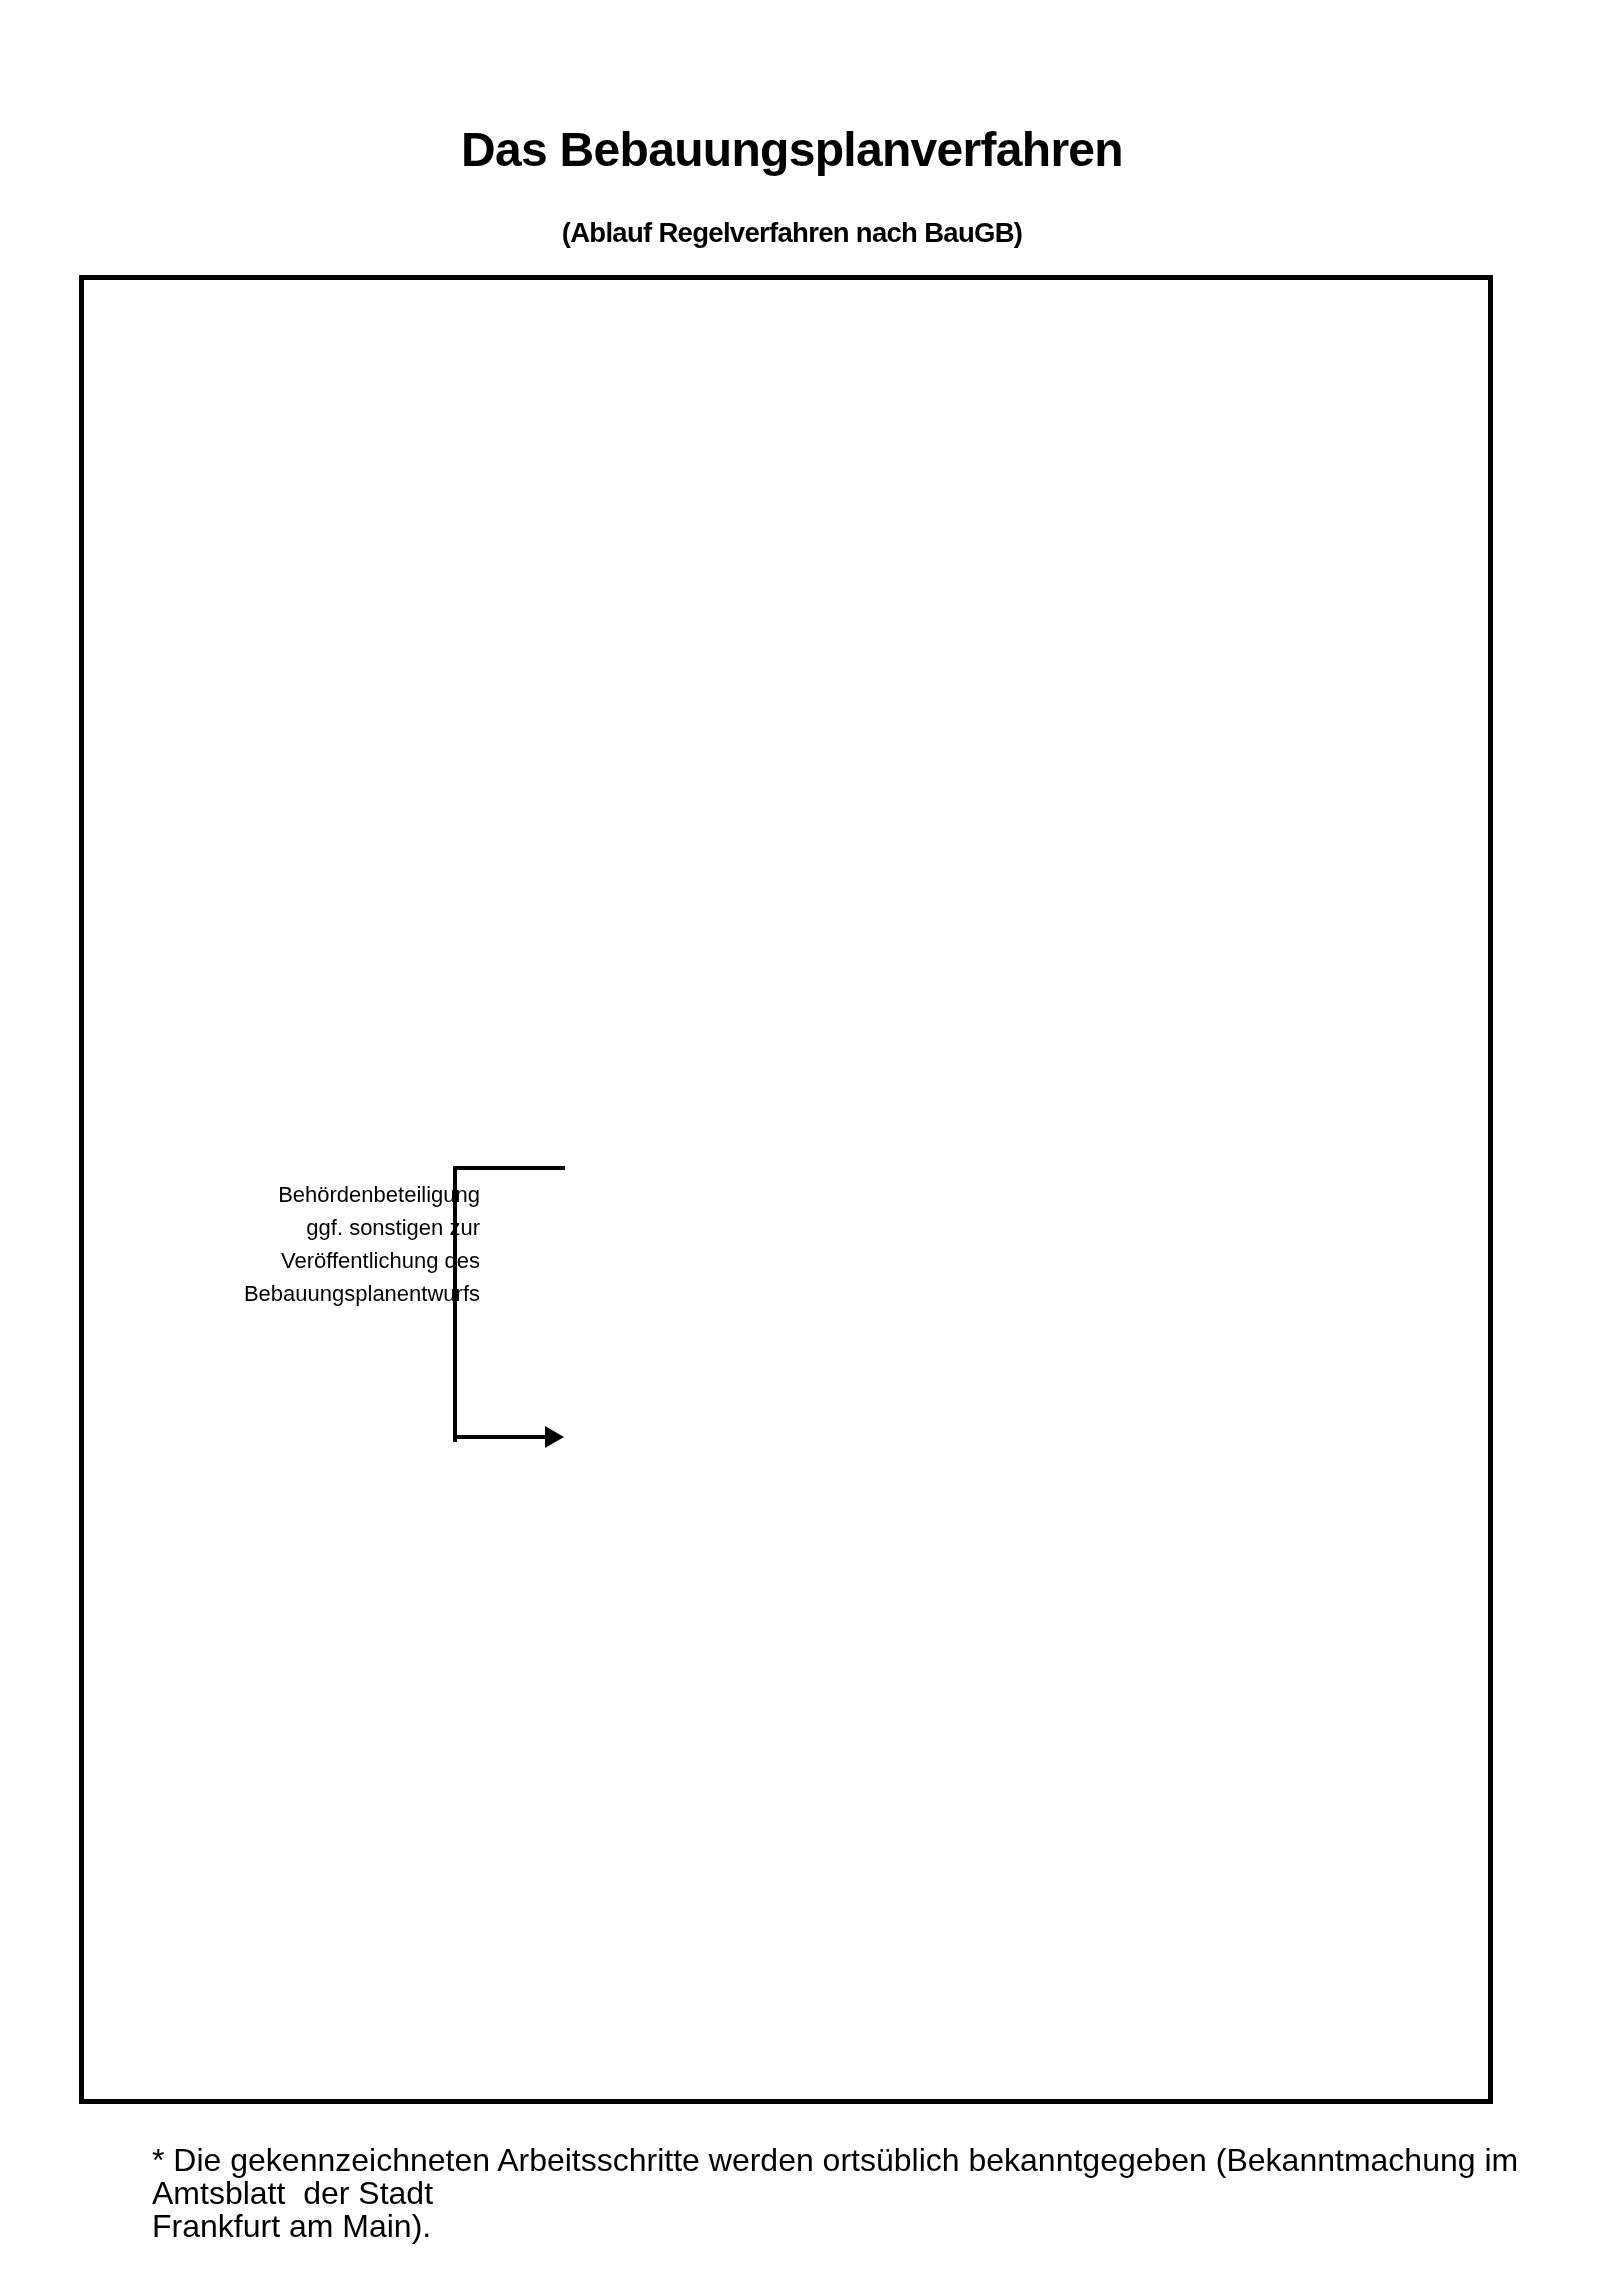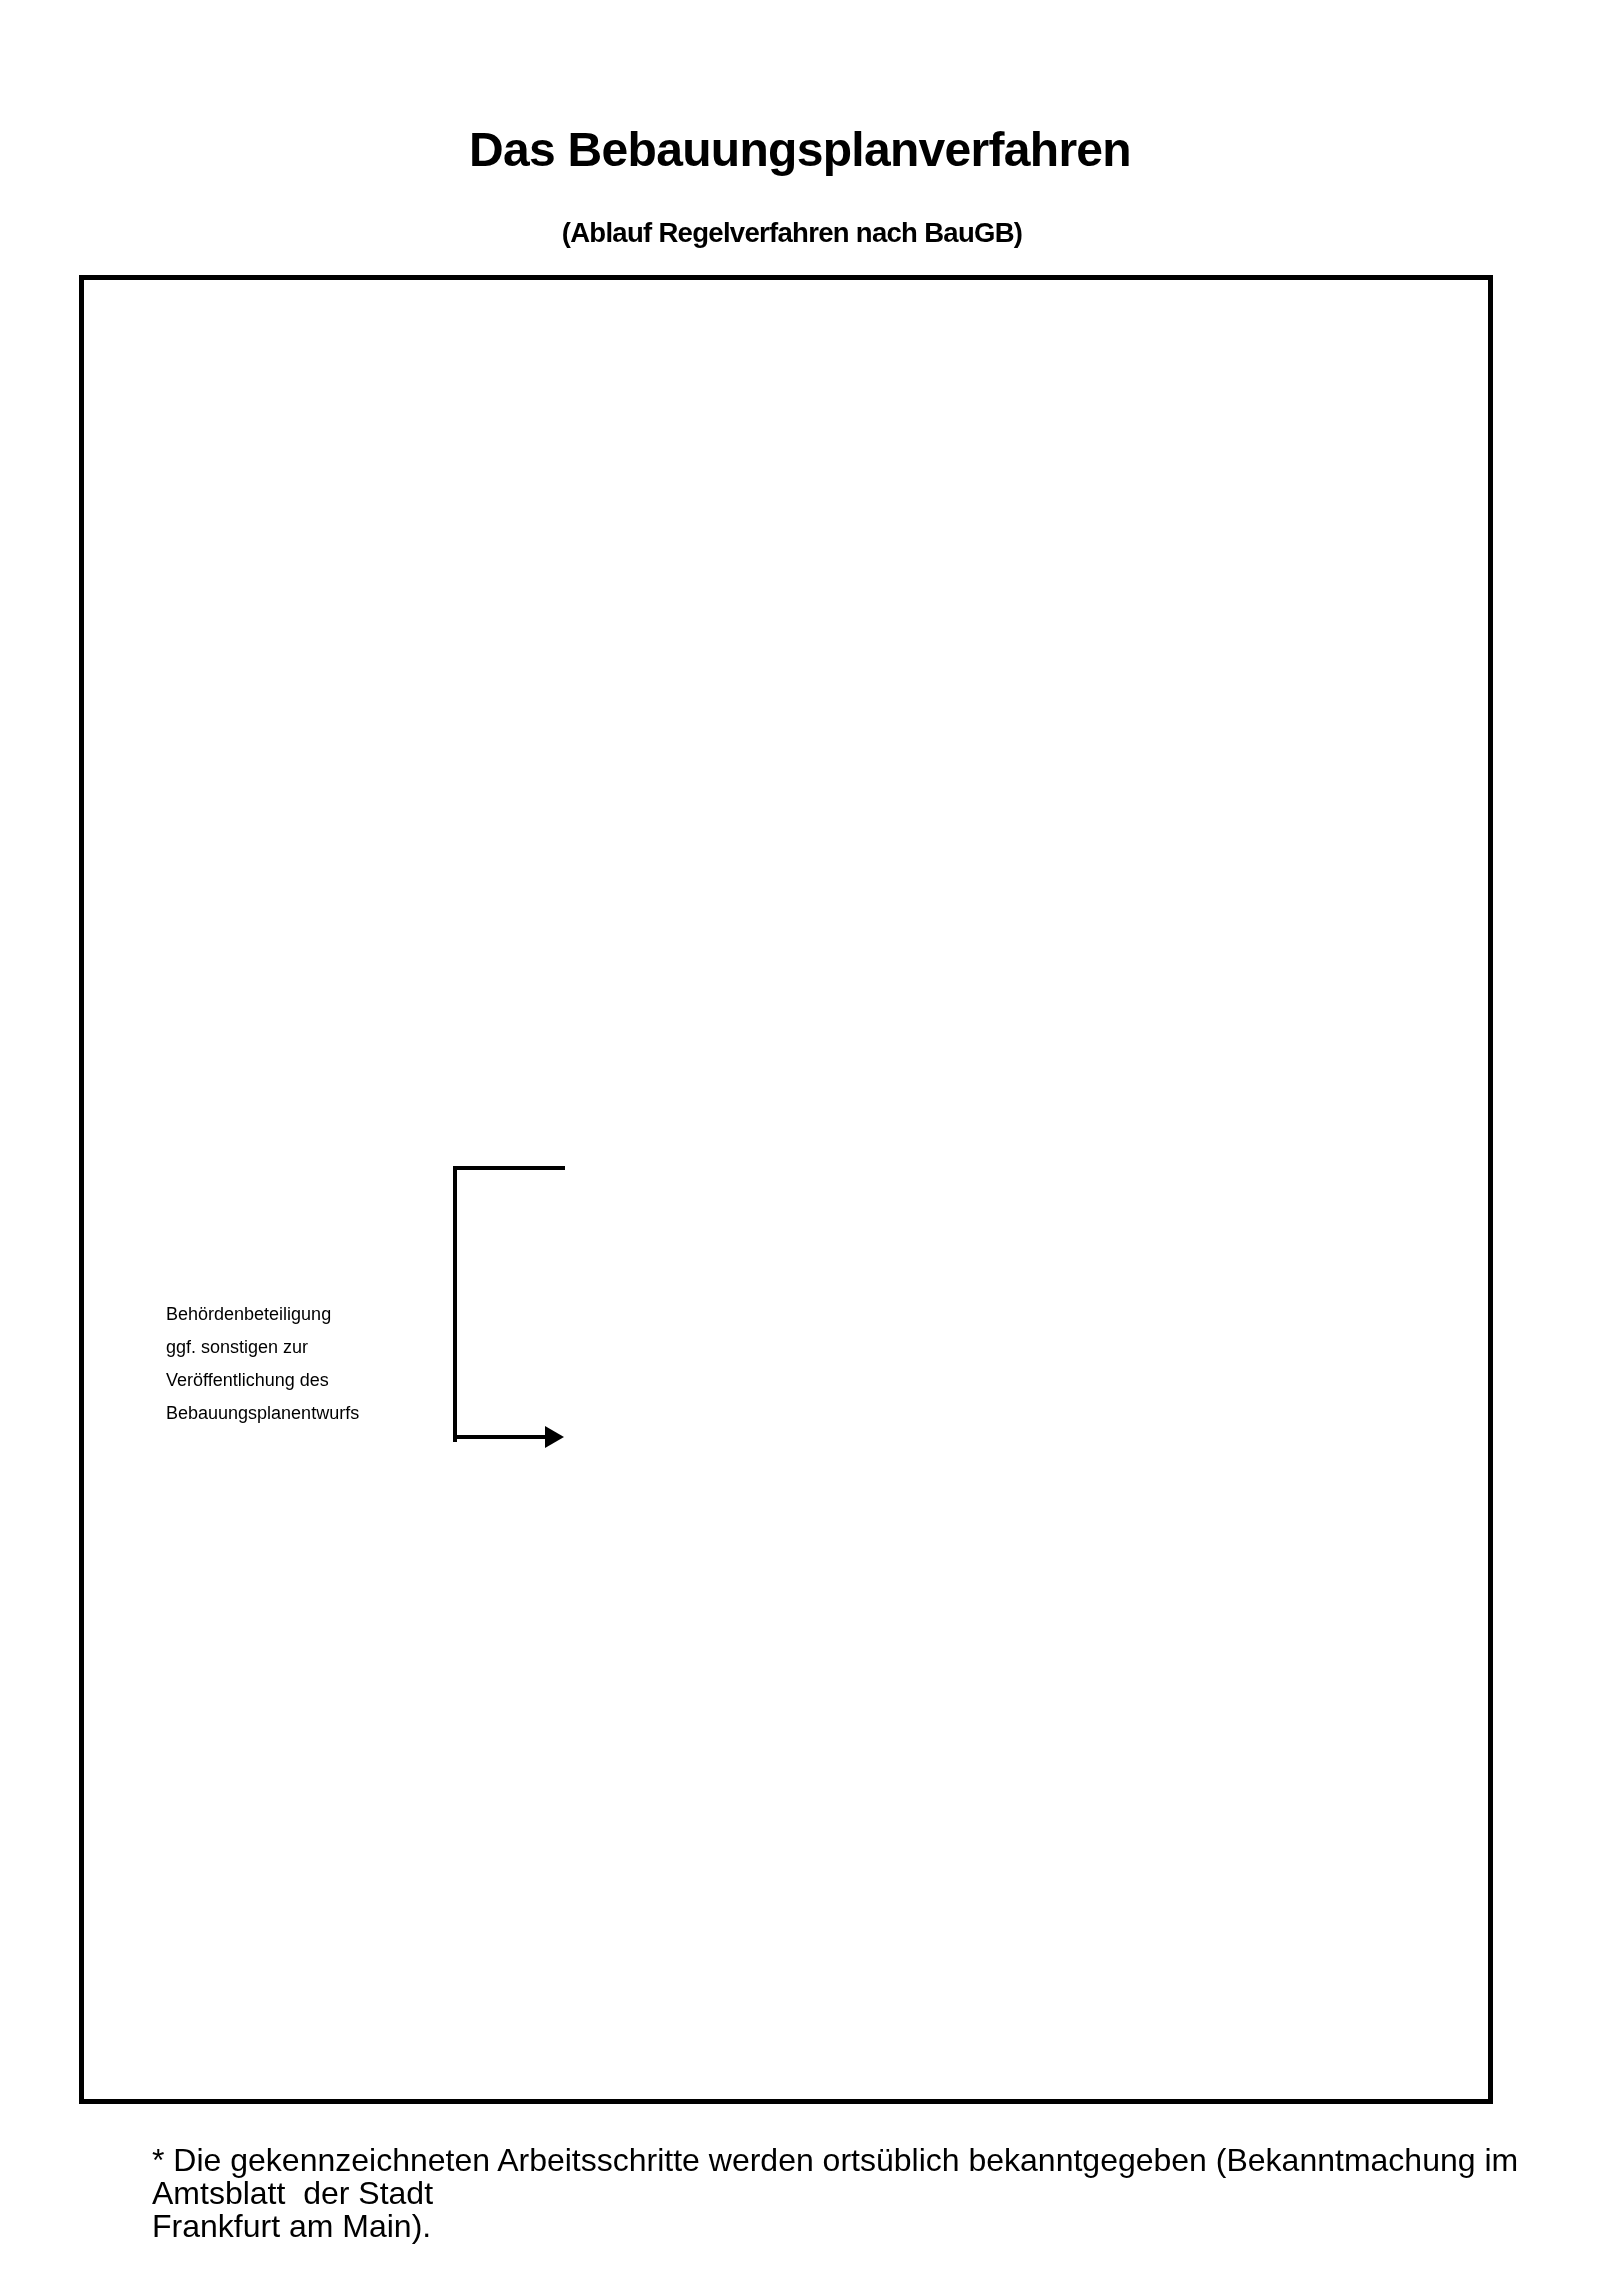--- a/index.html
+++ b/index.html
@@ -1,21 +1,21 @@
 <!DOCTYPE html>
 <html style="font-size:10.5px"><head>
 <meta charset="utf-8">
 <style>
   html,body{margin:0;padding:0;background:#ffffff;}
   #canvas{
     position:relative;width:1623px;height:2295px;background:#ffffff;
     font-family:"Liberation Sans",sans-serif;color:#000;overflow:hidden;
   }
   .title{
-    position:absolute;left:8px;top:122px;width:1584px;text-align:center;
+    position:absolute;left:0;top:122px;width:1584px;text-align:center;
     font-size:48px;font-weight:bold;letter-spacing:-0.7px;
   }
   .subtitle{
     position:absolute;left:0;top:217px;width:1584px;text-align:center;
     font-size:27.5px;font-weight:bold;letter-spacing:-0.7px;
   }
   .frame{
     position:absolute;left:79px;top:275px;width:1414px;height:1829px;
     border:5.2px solid #000;box-sizing:border-box;background:#fff;
   }
@@ -39,22 +39,22 @@
   .flow-box .bold{font-weight:bold;}
   .down-arrow{
     position:absolute;left:761px;width:0;height:0;
     border-left:36px solid transparent;border-right:36px solid transparent;
     border-top:22px solid #000;
   }
   .legal-ref{
     position:absolute;left:1094px;font-size:23.6px;white-space:nowrap;
   }
   .side-note{
-    position:absolute;left:166px;top:1298px;width:314px;text-align:left;
-    font-size:18px;line-height:33px;
+    position:absolute;left:166px;top:1178px;width:314px;text-align:right;
+    font-size:22px;line-height:33px;
   }
   .bracket-part{position:absolute;background:#000;}
   .bracket-arrowhead{
     position:absolute;left:545px;top:1426px;width:0;height:0;
     border-top:11px solid transparent;border-bottom:11px solid transparent;
     border-left:19.6px solid #000;
   }
   .footnote{
     position:absolute;left:152px;top:2144px;width:1414px;
     font-size:32px;line-height:33px;

